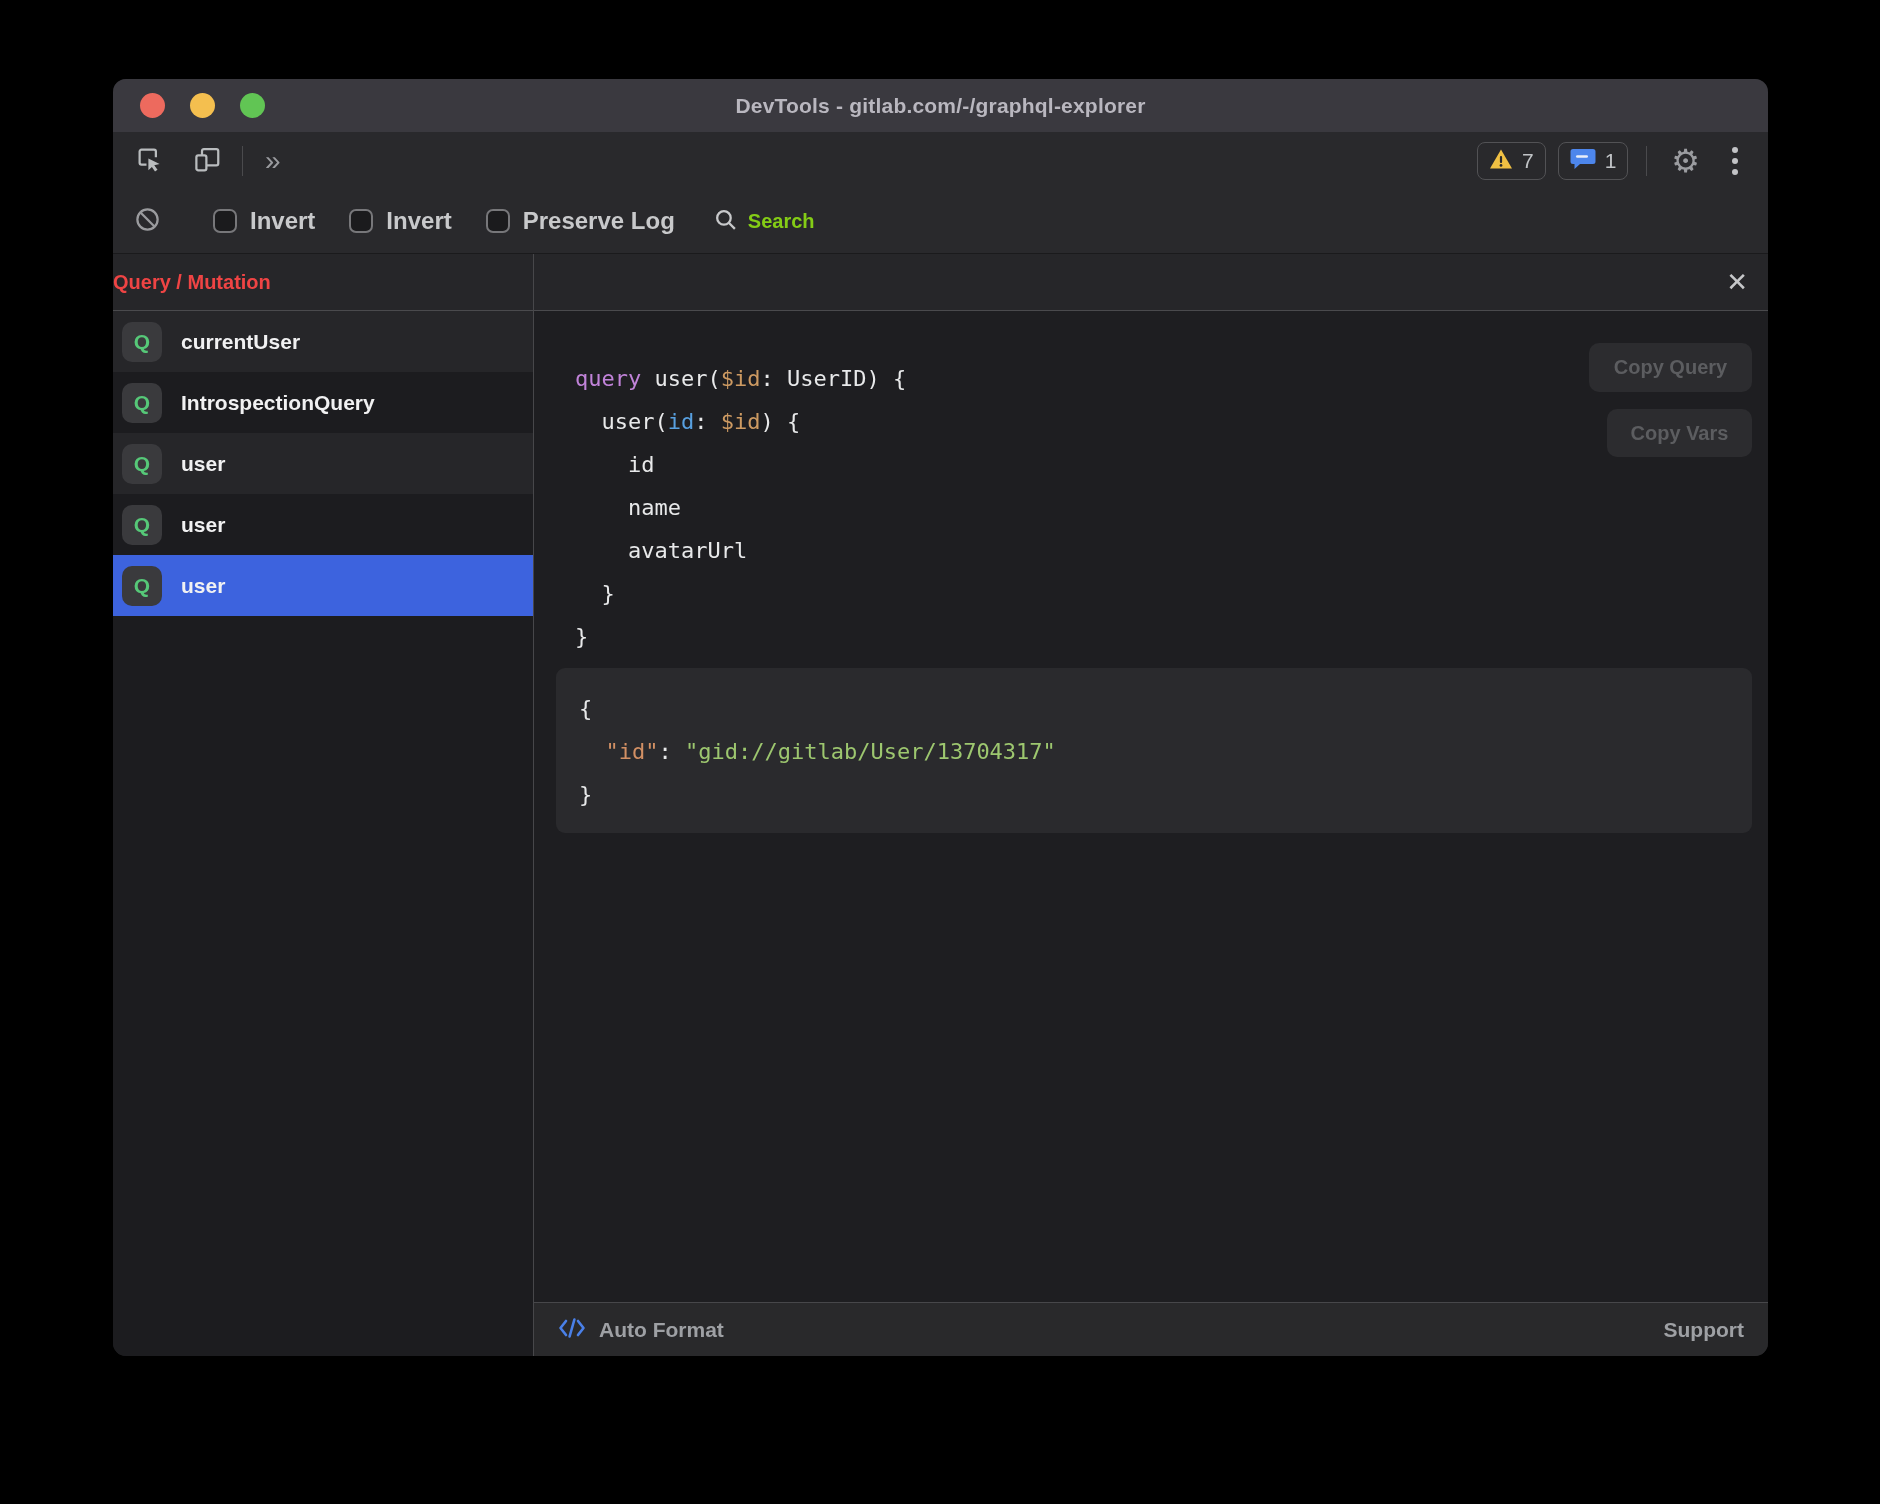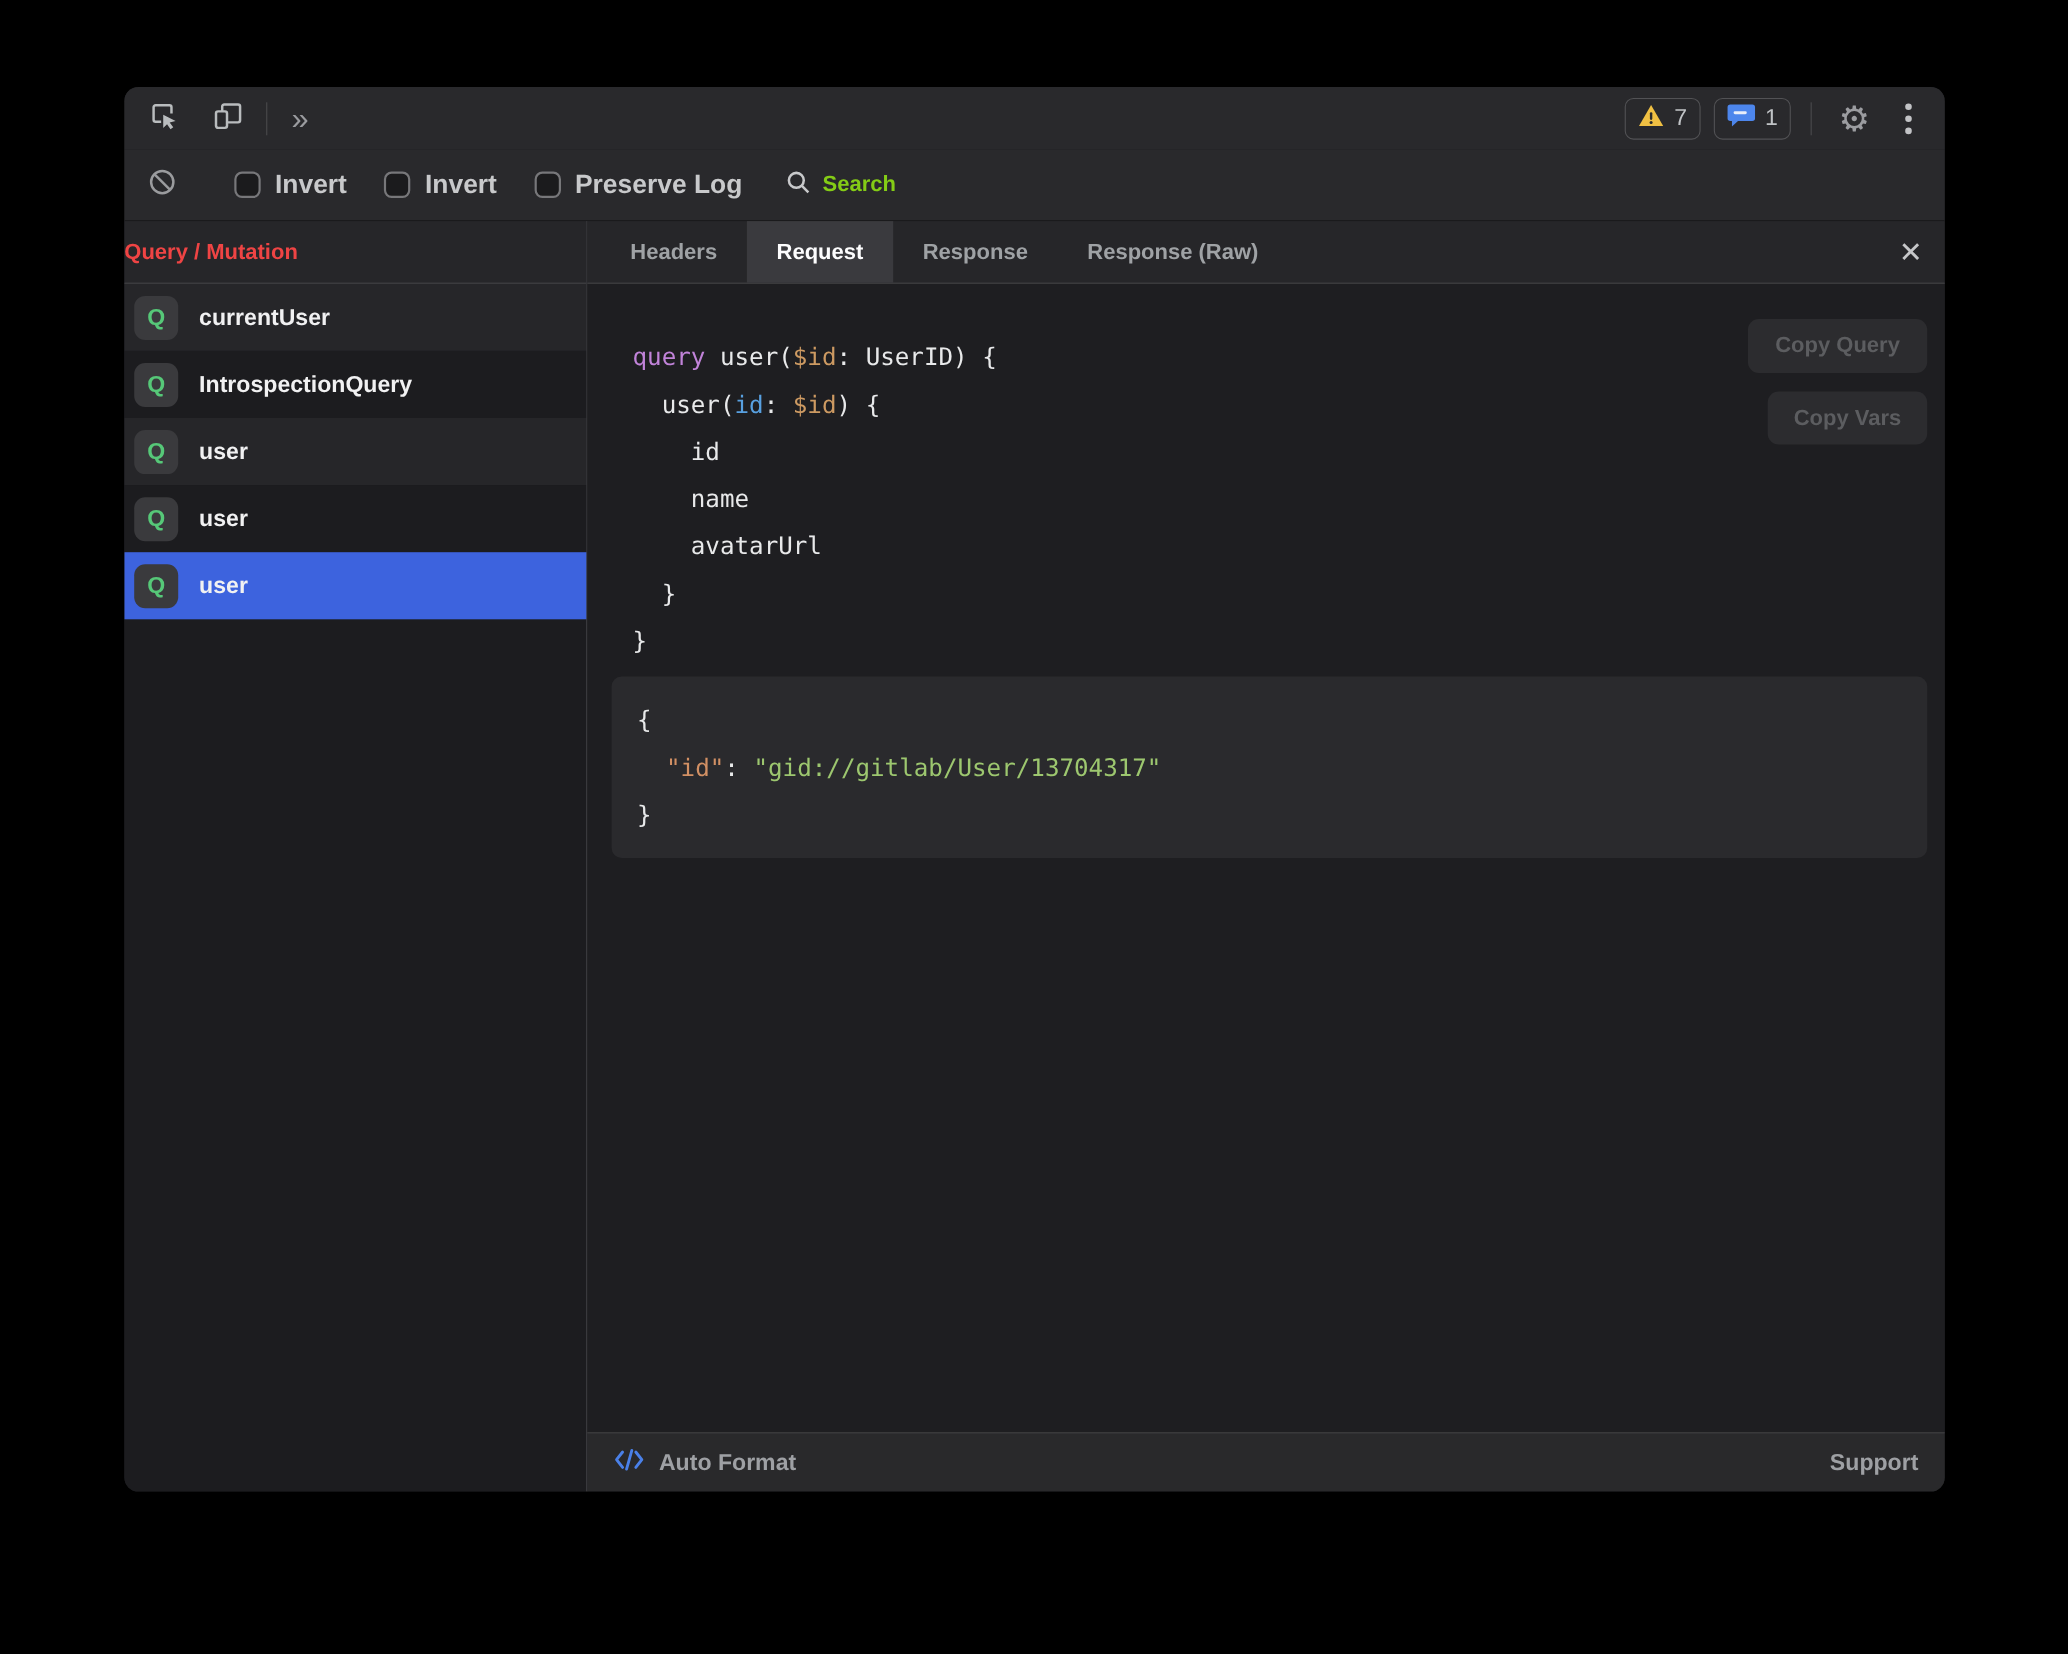--- a/index.html
+++ b/index.html
@@ -97,20 +97,28 @@
   .detail-footer { height:54px; flex:0 0 54px; background:#29292b; border-top:1px solid #47474a;
                    display:flex; align-items:center; justify-content:space-between; padding:0 24px; }
   .footer-left { display:flex; align-items:center; gap:13px; }
   .footer-label { color:#9ea0a4; font-size:21px; font-weight:700; }
 </style>
 </head>
 <body>
 
 <div class="window">
 
+  <div class="titlebar">
+    <div class="lights">
+      <span class="light red"></span>
+      <span class="light yellow"></span>
+      <span class="light green"></span>
+    </div>
+    <div class="title">DevTools - gitlab.com/-/graphql-explorer</div>
+  </div>
 
   <div class="tabbar">
     <div class="icon-btn">
       <span>
         <svg width="30" height="30" viewBox="0 0 24 24" fill="none">
           <path d="M4.5 10.5 V6 a1.5 1.5 0 0 1 1.5 -1.5 h10 a1.5 1.5 0 0 1 1.5 1.5 v4.5 M4.5 10.5 v4.5 a1.5 1.5 0 0 0 1.5 1.5 h4" stroke="#b9bcbe" stroke-width="1.8"></path>
           <path d="M11.5 11.5 L20.5 16 L16.2 17 L18.8 20.6 L16.8 22 L14.3 18.3 L11.5 21 Z" fill="#b9bcbe"></path>
         </svg>
       </span>
     </div>
@@ -215,26 +223,20 @@
           </div>
           <div class="side-item selected">
             <span class="q-badge">Q</span>
             <span class="side-label">user</span>
           </div>
         </div>
     </div>
 
     <div class="detail">
       <div class="detail-tabs">
-        <div class="tab-strip" style="display:flex;">
-            <div class="detail-tab">Headers</div>
-            <div class="detail-tab selected">Request</div>
-            <div class="detail-tab">Response</div>
-            <div class="detail-tab">Response (Raw)</div>
-          </div>
         <div class="close-x">
           <span>✕</span>
         </div>
       </div>
 
       <div class="detail-body">
         <div id="query-code">
             <div class="code-line"><span class="tok-keyword">query</span><span class="tok-plain"> user(</span><span class="tok-variable">$id</span><span class="tok-plain">: UserID) {</span></div>
             <div class="code-line"><span class="tok-plain">  user(</span><span class="tok-attr">id</span><span class="tok-plain">: </span><span class="tok-variable">$id</span><span class="tok-plain">) {</span></div>
             <div class="code-line"><span class="tok-plain">    id</span></div>

